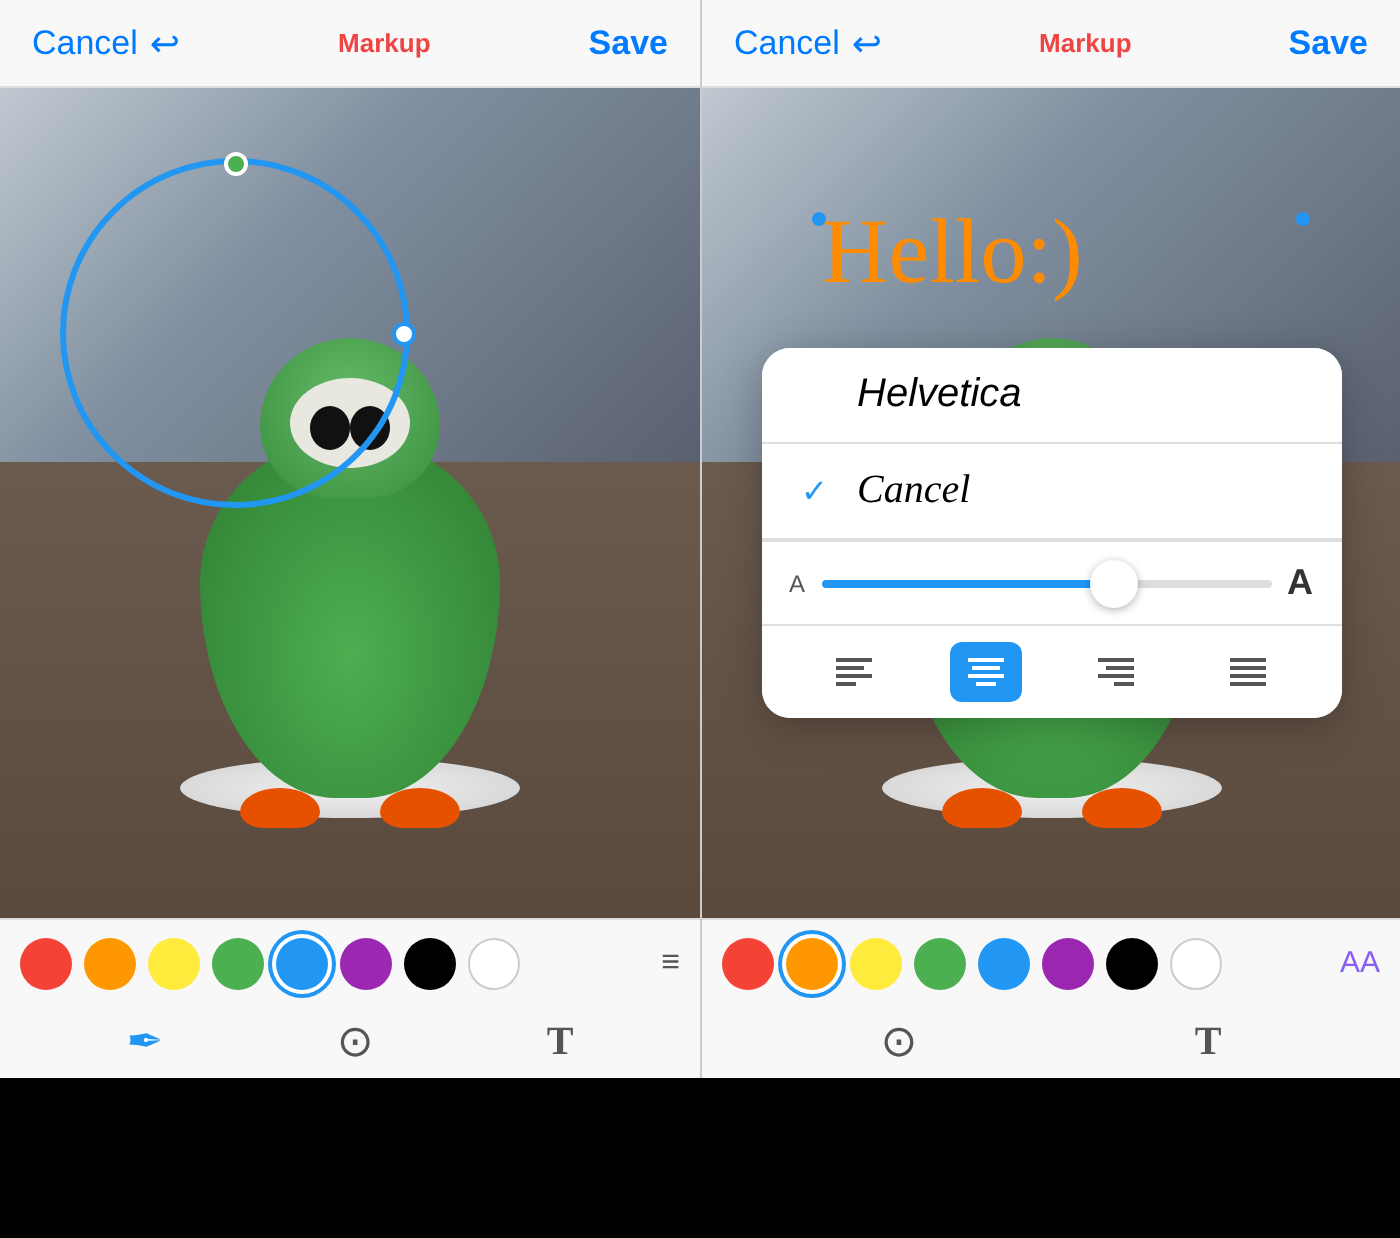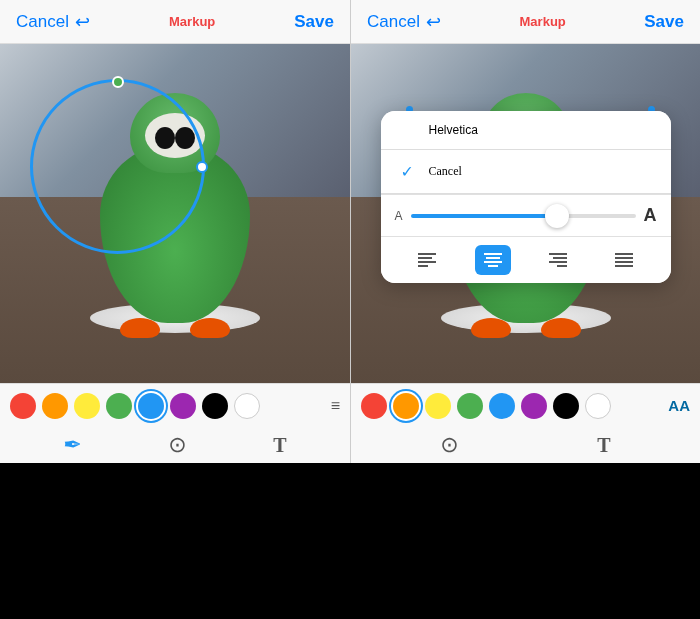--- a/index.html
+++ b/index.html
@@ -9,21 +9,21 @@
       display: flex;
       flex-direction: row;
       font-family: -apple-system, BlinkMacSystemFont, 'Helvetica Neue', sans-serif;
       overflow: hidden;
       background: #000;
     }
 
     
     .panel {
       width: 350px;
-      height: 463px;
+      height: 539px;
       display: flex;
       flex-direction: column;
       background: #fff;
       overflow: hidden;
       position: relative;
     }
     .panel + .panel {
       border-left: 0.5px solid #ccc;
     }
 
@@ -250,21 +250,22 @@
       cursor: pointer;
     }
     .font-option:last-child { border-bottom: none; }
     .font-option.selected { color: #000; }
     .check-mark {
       color: #2196F3;
       font-size: 16px;
       width: 18px;
     }
     .font-option-name {
-      font-size: 12px;
+      font-size: 20px;
+      font-style: italic;
     }
     .font-option-name.helvetica { font-family: Helvetica, sans-serif; }
     .font-option-name.georgia { font-family: Georgia, serif; }
     .font-option-name.noteworthy { font-family: 'Noteworthy', cursive; }
 
     
     .size-row {
       padding: 10px 14px;
       display: flex;
       align-items: center;
@@ -357,22 +358,22 @@
     }
     .menu-lines {
       margin-left: auto;
       font-size: 16px;
       color: #555;
       cursor: pointer;
     }
     .aa-btn {
       margin-left: auto;
       font-size: 15px;
-      font-weight: 700;
-      color: #0369a1;
+      font-weight: 400;
+      color: #8b5cf6;
       cursor: pointer;
     }
     .tool-row {
       height: 36px;
       display: flex;
       align-items: center;
       justify-content: space-around;
       padding: 0 20px;
     }
     .tool-btn {
@@ -464,20 +465,21 @@
             <div class="yoshi-eye right"></div>
           </div>
         </div>
         <div class="foot left"></div>
         <div class="foot right"></div>
       </div>
     </div>
 
     <div class="hello-dot-left"></div>
     <div class="hello-dot-right"></div>
+    <div class="hello-text">Hello:)</div>
 
     <div class="font-picker">
       <div class="font-option">
         <span class="check-mark"></span>
         <span class="font-option-name helvetica">Helvetica</span>
       </div>
       <div class="font-option selected">
         <span class="check-mark">✓</span>
         <span class="font-option-name georgia">Cancel</span>
       </div>

